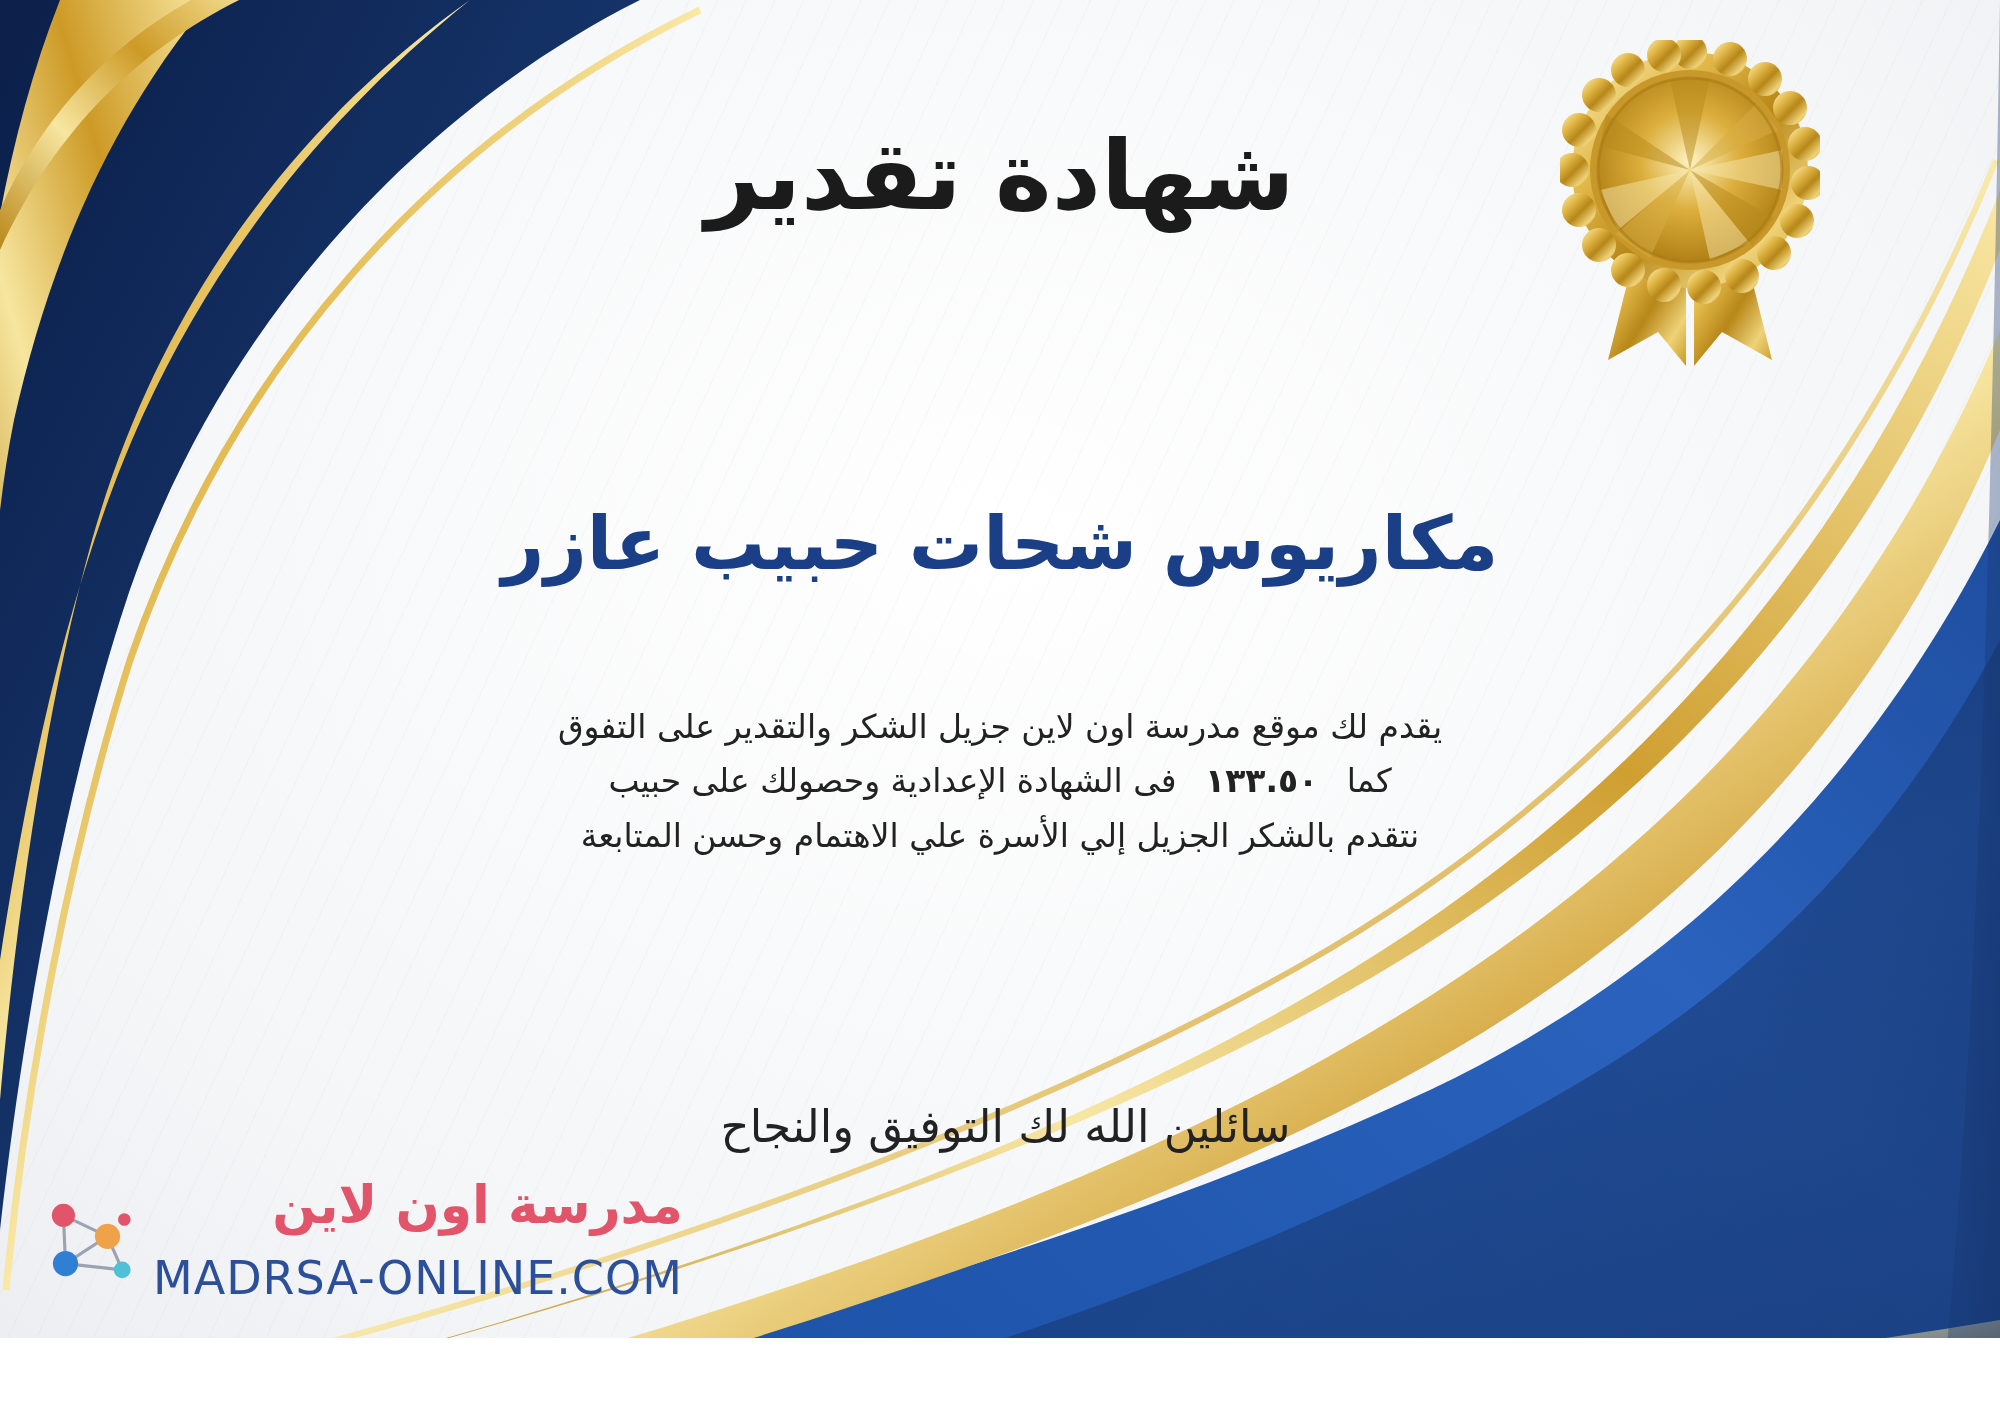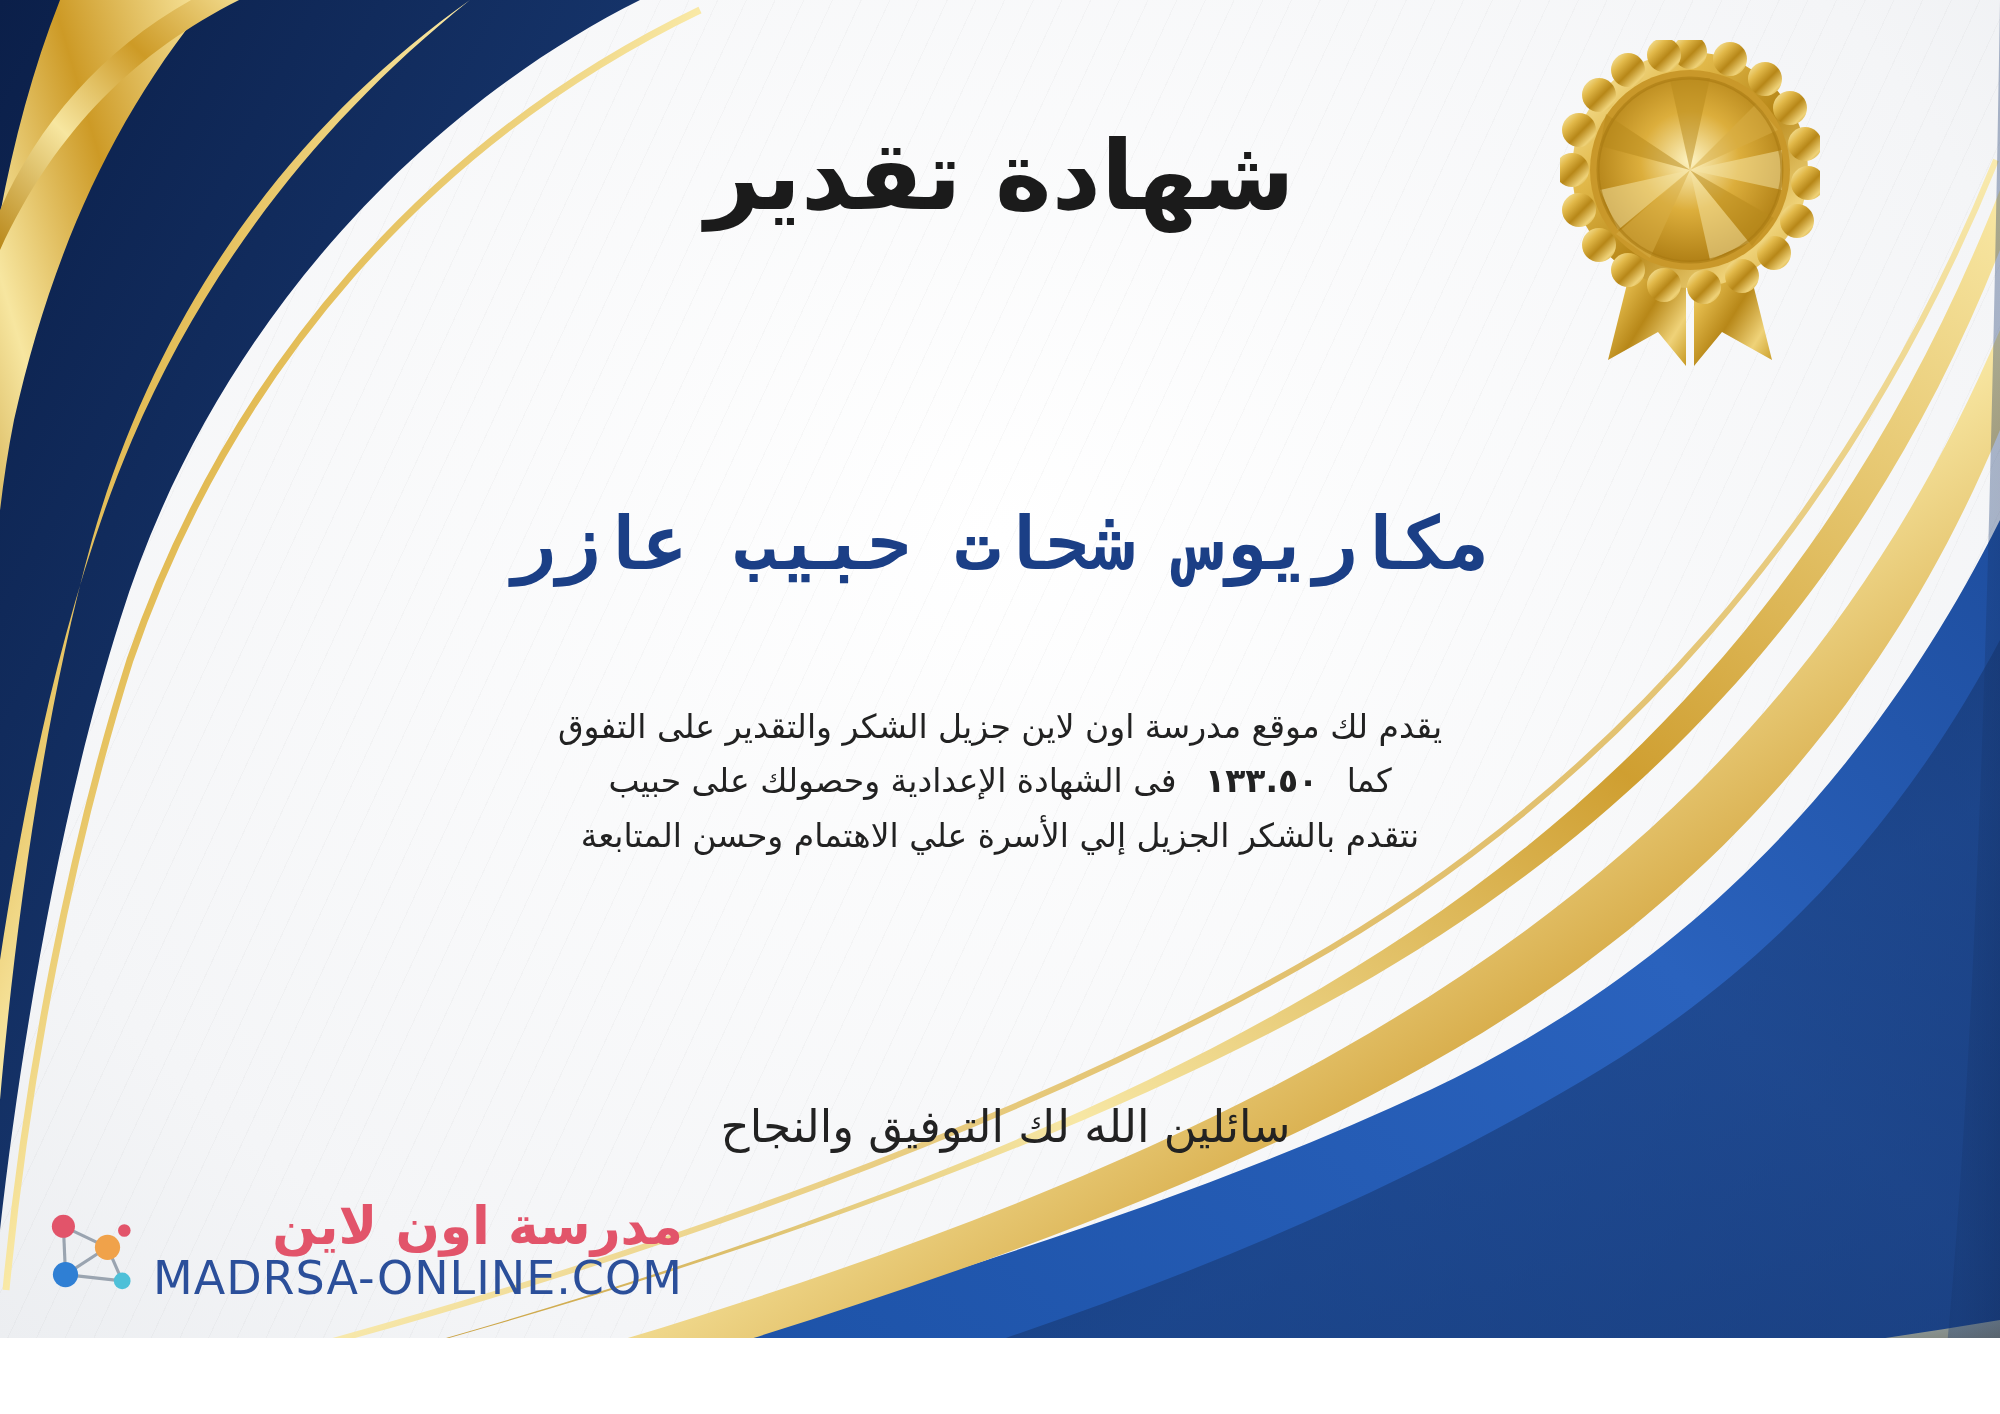--- a/index.html
+++ b/index.html
@@ -61,21 +61,20 @@
 
   .recipient {
     position: absolute;
     top: 500px;
     left: 0;
     right: 0;
     text-align: center;
     font-size: 74px;
     font-weight: 700;
     color: #1b3f86;
-    font-family: Liberation Mono, monospace;
   }
 
   .body-text {
     position: absolute;
     top: 700px;
     left: 70px;
     right: 70px;
     text-align: center;
     font-size: 33px;
     line-height: 1.65;
@@ -111,20 +110,21 @@
     z-index: 5;
     display: flex;
     align-items: center;
     gap: 14px;
     direction: rtl;
   }
   .brand-text {
     display: flex;
     flex-direction: column;
     align-items: flex-start;
+    gap: 21px;
   }
   .brand-ar {
     font-size: 52px;
     font-weight: 700;
     color: #e2546a;
     line-height: 1.05;
     white-space: nowrap;
   }
   .brand-url {
     font-size: 46px;

